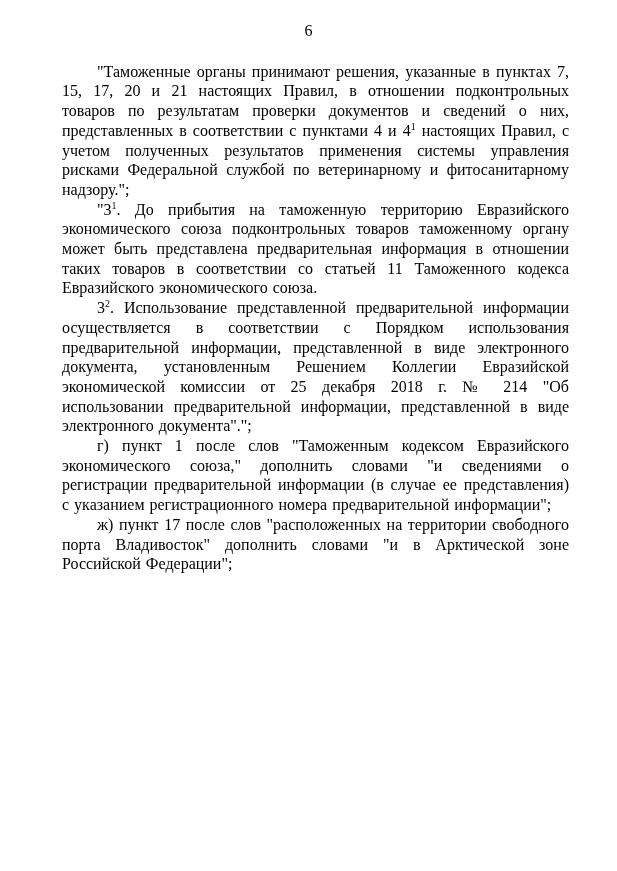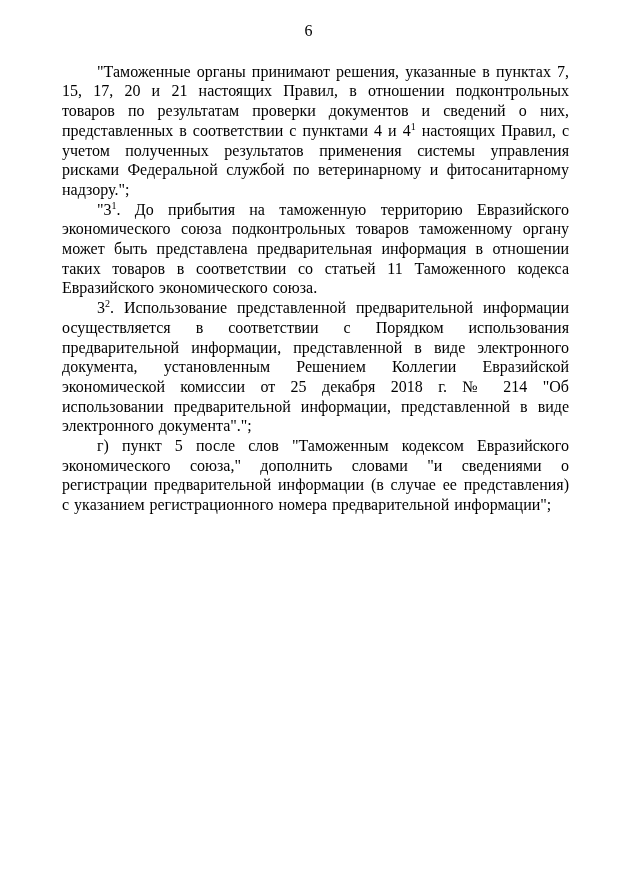--- a/index.html
+++ b/index.html
@@ -42,15 +42,16 @@
 </style>
 </head>
 <body>
 
 <div class="page">
   <div class="page-number">6</div>
   <div class="content">
     <p class="para">"Таможенные органы принимают решения, указанные в пунктах 7, 15, 17, 20 и 21 настоящих Правил, в отношении подконтрольных товаров по результатам проверки документов и сведений о них, представленных в соответствии с пунктами 4 и 4<sup>1</sup> настоящих Правил, с учетом полученных результатов применения системы управления рисками Федеральной службой по ветеринарному и фитосанитарному надзору.";</p>
     <p class="para">"3<sup>1</sup>.&nbsp;До прибытия на таможенную территорию Евразийского экономического союза подконтрольных товаров таможенному органу может быть представлена предварительная информация в отношении таких товаров в соответствии со статьей&nbsp;11 Таможенного кодекса Евразийского экономического союза.</p>
     <p class="para">3<sup>2</sup>.&nbsp;Использование представленной предварительной информации осуществляется в соответствии с Порядком использования предварительной информации, представленной в виде электронного документа, установленным Решением Коллегии Евразийской экономической комиссии от 25 декабря 2018 г. №&nbsp;214 "Об использовании предварительной информации, представленной в виде электронного документа".";</p>
-    <p class="para">г) пункт 5 после слов "Таможенным кодексом Евразийского экономического союза," дополнить словами "и сведениями о регистрации предварительной информации (в случае ее представления) с указанием регистрационного номера предварительной информации";</p>
+    <p class="para">г) пункт 1 после слов "Таможенным кодексом Евразийского экономического союза," дополнить словами "и сведениями о регистрации предварительной информации (в случае ее представления) с указанием регистрационного номера предварительной информации";</p>
+    <p class="para">ж) пункт 17 после слов "расположенных на территории свободного порта Владивосток" дополнить словами "и в Арктической зоне Российской Федерации";</p>
   </div>
 </div>
 
 </body></html>

